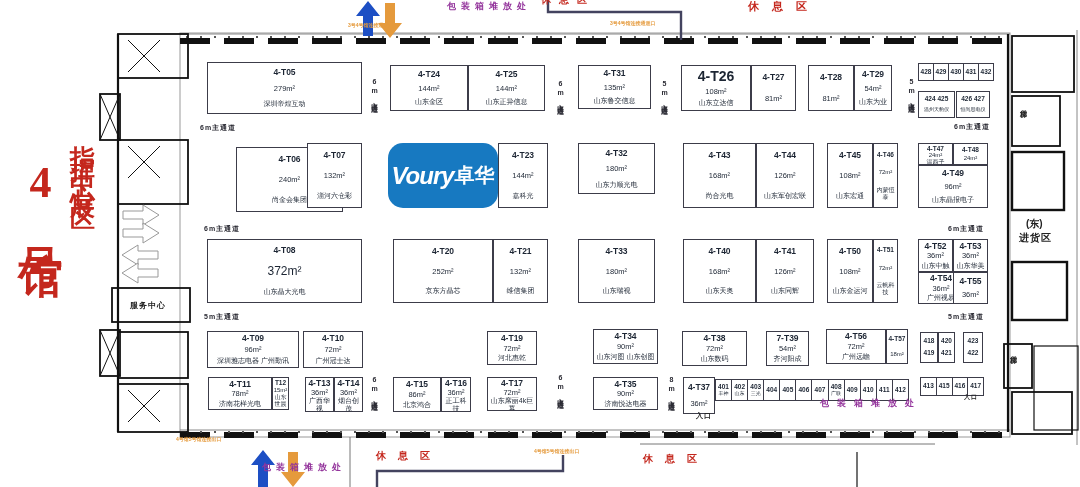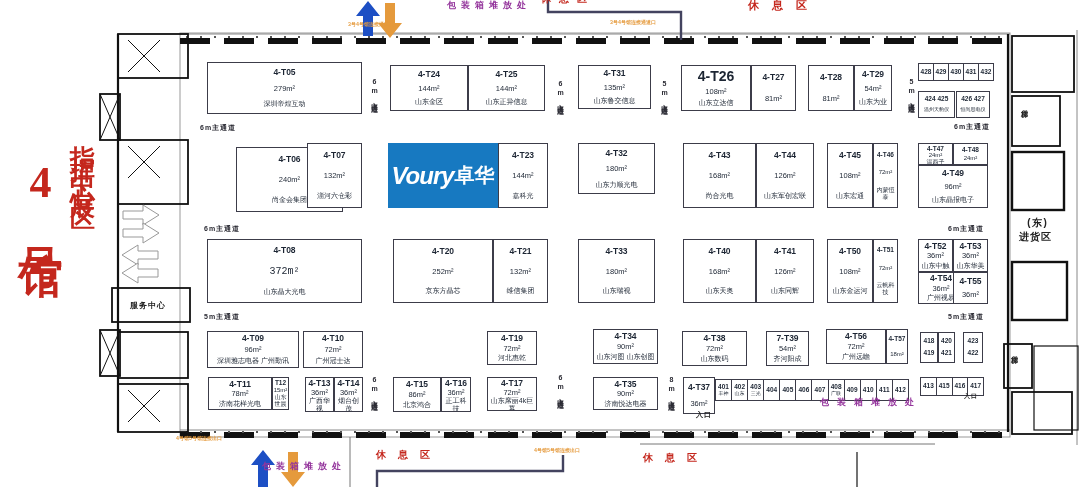--- a/index.html
+++ b/index.html
@@ -26,21 +26,21 @@
     flex:1;border-left:1px solid #3c3c49;display:flex;flex-direction:column;
     align-items:center;justify-content:center;font-size:6.5px;font-weight:700;overflow:hidden;
     line-height:1.05;text-align:center;
   }
   .grid .cell:first-child{border-left:none;}
   .grid .note{font-size:5px;font-weight:400;}
   .grid.stack{flex-direction:column;justify-content:space-evenly;align-items:center;
     font-size:6.5px;font-weight:700;line-height:1.05;text-align:center;}
   .corr{position:absolute;font-size:7px;color:#2a2a33;font-weight:600;letter-spacing:1px;white-space:nowrap;}
   .corr.v{writing-mode:vertical-rl;text-orientation:upright;letter-spacing:2px;}
-  .ann{position:absolute;white-space:nowrap;font-weight:700;line-height:1;font-family:Liberation Mono, monospace;}
+  .ann{position:absolute;white-space:nowrap;font-weight:700;line-height:1;}
   .ann.v{writing-mode:vertical-rl;text-orientation:upright;}
   .logo{position:absolute;display:flex;align-items:center;justify-content:center;color:#fff;z-index:2;}
   .logo .en{font-style:italic;font-weight:700;font-size:24px;letter-spacing:-1px;}
   .logo .cn{font-weight:700;font-size:20px;margin-left:1px;}
   .hall-title{
     position:absolute;writing-mode:vertical-rl;text-orientation:upright;
     color:var(--red);font-family:"Liberation Serif",serif;font-weight:700;z-index:1;line-height:1;
   }
   #hall-name{left:18px;top:158px;font-size:44px;letter-spacing:5px;}
   #zone-name{left:70px;top:126px;font-size:25px;letter-spacing:12px;}
@@ -120,21 +120,21 @@
     <path d="M158 251 h-20 v-6 l-16 10 16 10 v-6 h20 z"></path>
     <path d="M158 269 h-20 v-6 l-16 10 16 10 v-6 h20 z"></path>
   </g>
 </svg>
 
 <div id="plan">
 
   <div id="hall-name" class="hall-title">4号馆</div>
   <div id="zone-name" class="hall-title">指挥中心展区</div>
 
-  <div class="logo" style="left:388px;top:143px;width:110px;height:65px;background:var(--logo-blue);">
+  <div class="logo" style="left:388px;top:143px;width:110px;height:65px;background:var(--logo-blue);border-radius:15px;">
     <span class="en">Voury</span>
       <span class="cn">卓华</span>
   </div>
 <div class="booth" style="left: 207px; top: 62px; width: 155px; height: 52px;">
       <div class="b-id" style="font-size: 8.5px;">4-T05</div>
       <div class="b-area" style="font-size: 7.5px;">279m²</div>
       <div class="b-name" style="font-size: 7px;">深圳帝煌互动</div>
     </div>
     <div class="booth" style="left: 390px; top: 65px; width: 78px; height: 46px;">
       <div class="b-id" style="font-size: 8.5px;">4-T24</div>
@@ -218,21 +218,21 @@
       <div class="b-id" style="font-size: 6.5px;">4-T48</div>
       <div class="b-area" style="font-size: 6px;">24m²</div>
     </div>
     <div class="booth" style="left: 918px; top: 165px; width: 70px; height: 43px;">
       <div class="b-id" style="font-size: 8.5px;">4-T49</div>
       <div class="b-area" style="font-size: 7.5px;">96m²</div>
       <div class="b-name" style="font-size: 7px;">山东晶报电子</div>
     </div>
     <div class="booth" style="left: 207px; top: 239px; width: 155px; height: 64px;">
       <div class="b-id" style="font-size: 8.5px;">4-T08</div>
-      <div class="b-area" style="font-size: 10px; font-family: Liberation Mono, monospace;">372m²</div>
+      <div class="b-area" style="font-size: 12px;">372m²</div>
       <div class="b-name" style="font-size: 7px;">山东晶大光电</div>
     </div>
     <div class="booth" style="left: 393px; top: 239px; width: 100px; height: 64px;">
       <div class="b-id" style="font-size: 8.5px;">4-T20</div>
       <div class="b-area" style="font-size: 7.5px;">252m²</div>
       <div class="b-name" style="font-size: 7px;">京东方晶芯</div>
     </div>
     <div class="booth" style="left: 493px; top: 239px; width: 55px; height: 64px;">
       <div class="b-id" style="font-size: 8.5px;">4-T21</div>
       <div class="b-area" style="font-size: 7.5px;">132m²</div>

